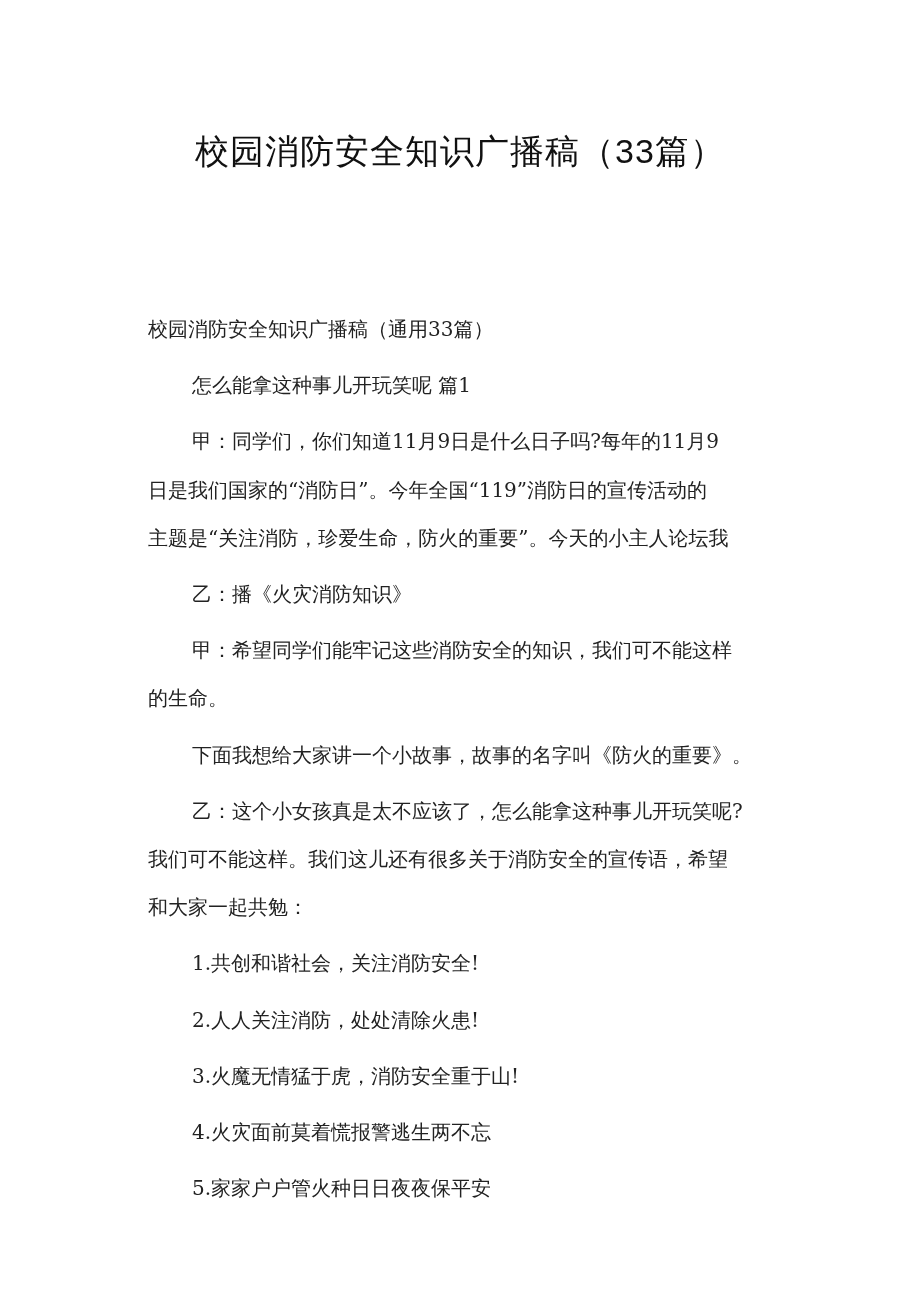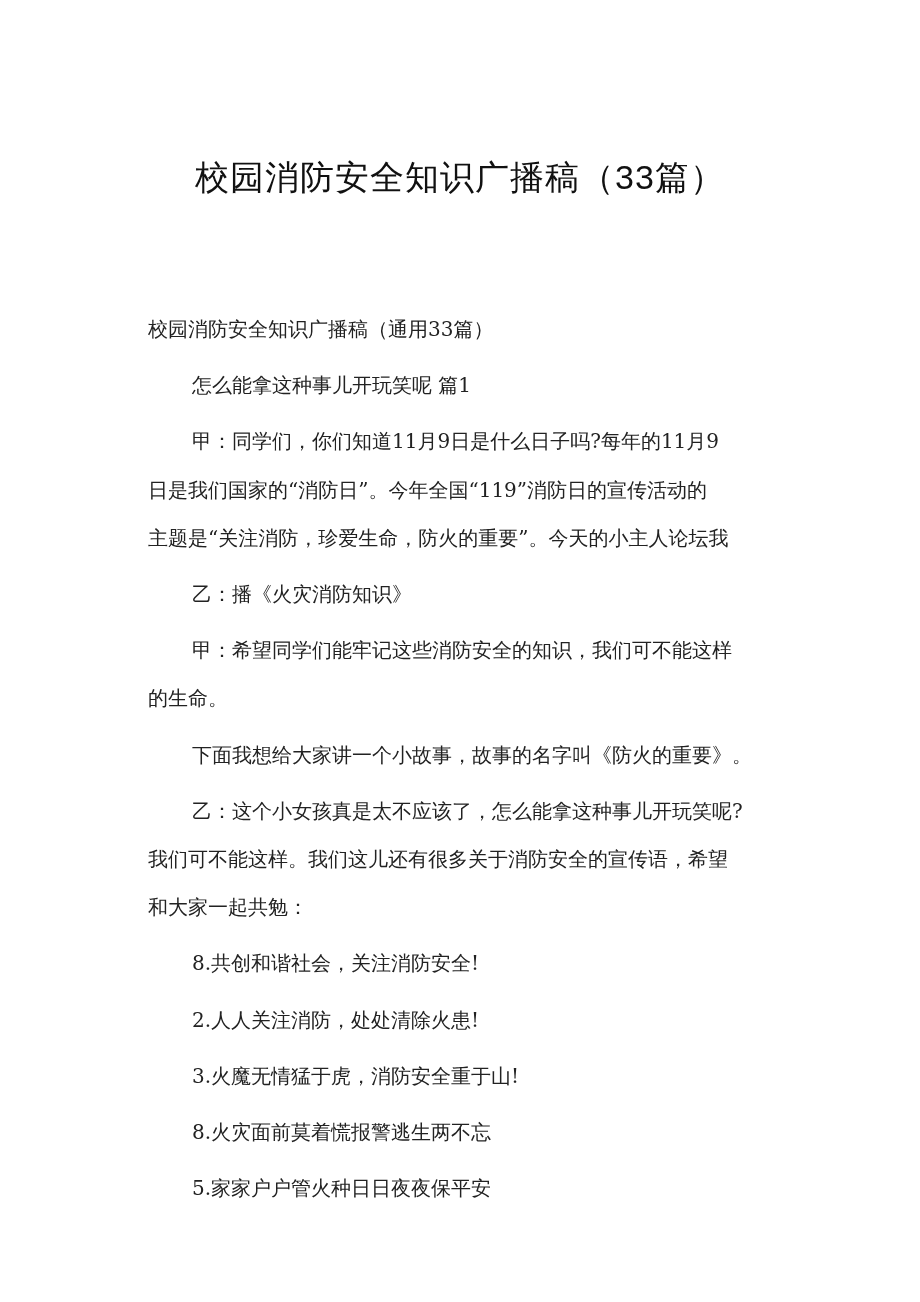--- a/index.html
+++ b/index.html
@@ -1,19 +1,19 @@
 <!DOCTYPE html>
 <html><head>
   <meta charset="utf-8">
   <style>
     html, body { margin: 0; padding: 0; background: #ffffff; }
     body { width: 920px; height: 1302px; position: relative; overflow: hidden; }
     .page { position: absolute; left: 0; top: 0; width: 920px; height: 1302px; background: #fff; }
     .title {
-      position: absolute; left: 0; top: 151px; width: 920px; text-align: center;
+      position: absolute; left: 0; top: 125px; width: 920px; text-align: center;
       font-family: "Liberation Sans", "DejaVu Sans", sans-serif;
       font-size: 34px; color: #111; letter-spacing: 1px; line-height: 52px;
     }
     .body {
       position: absolute; left: 140px; top: 297px; width: 650px;
       font-family: "DejaVu Serif", "Liberation Serif", serif;
       font-size: 20px; color: #222; line-height: 48.2px;
     }
     .p { margin: 8px; white-space: nowrap; }
     .indent { padding-left: 44px; }
@@ -48,20 +48,20 @@
       <span class="line indent">下面我想给大家讲一个小故事，故事的名字叫《防火的重要》。</span>
     </p>
 
     <p class="p">
       <span class="line indent">乙：这个小女孩真是太不应该了，怎么能拿这种事儿开玩笑呢?</span>
       <span class="line">我们可不能这样。我们这儿还有很多关于消防安全的宣传语，希望</span>
       <span class="line">和大家一起共勉：</span>
     </p>
 
     <div>
-      <p class="p indent">8.共创和谐社会，关注消防安全!</p>
+      <p class="p indent">1.共创和谐社会，关注消防安全!</p>
       <p class="p indent">2.人人关注消防，处处清除火患!</p>
       <p class="p indent">3.火魔无情猛于虎，消防安全重于山!</p>
-      <p class="p indent">8.火灾面前莫着慌报警逃生两不忘</p>
+      <p class="p indent">4.火灾面前莫着慌报警逃生两不忘</p>
       <p class="p indent">5.家家户户管火种日日夜夜保平安</p>
     </div>
   </div>
 </div>
 
 </body></html>

